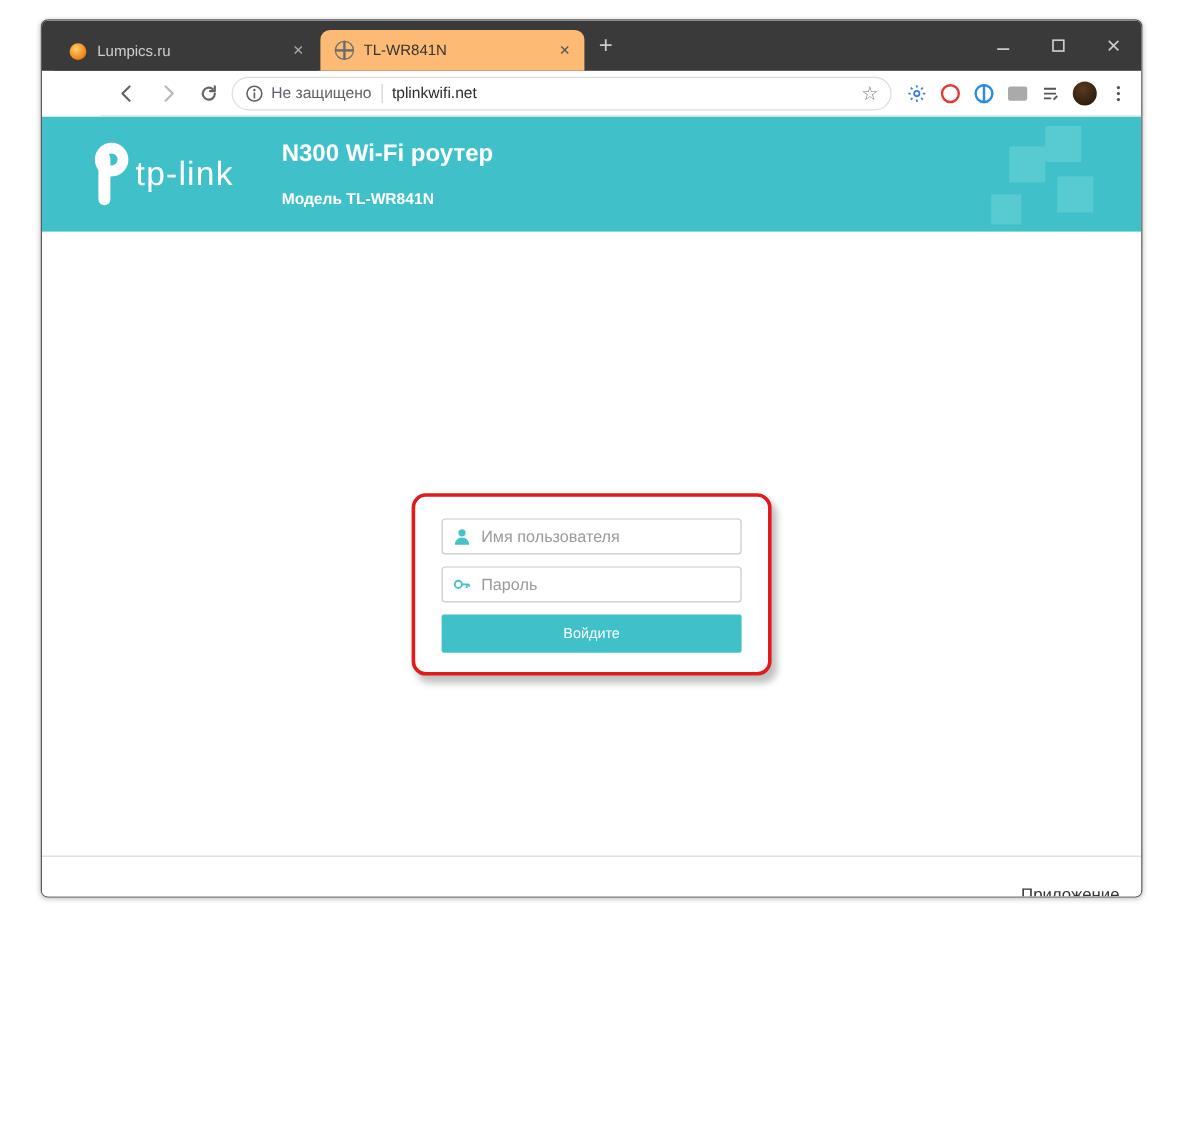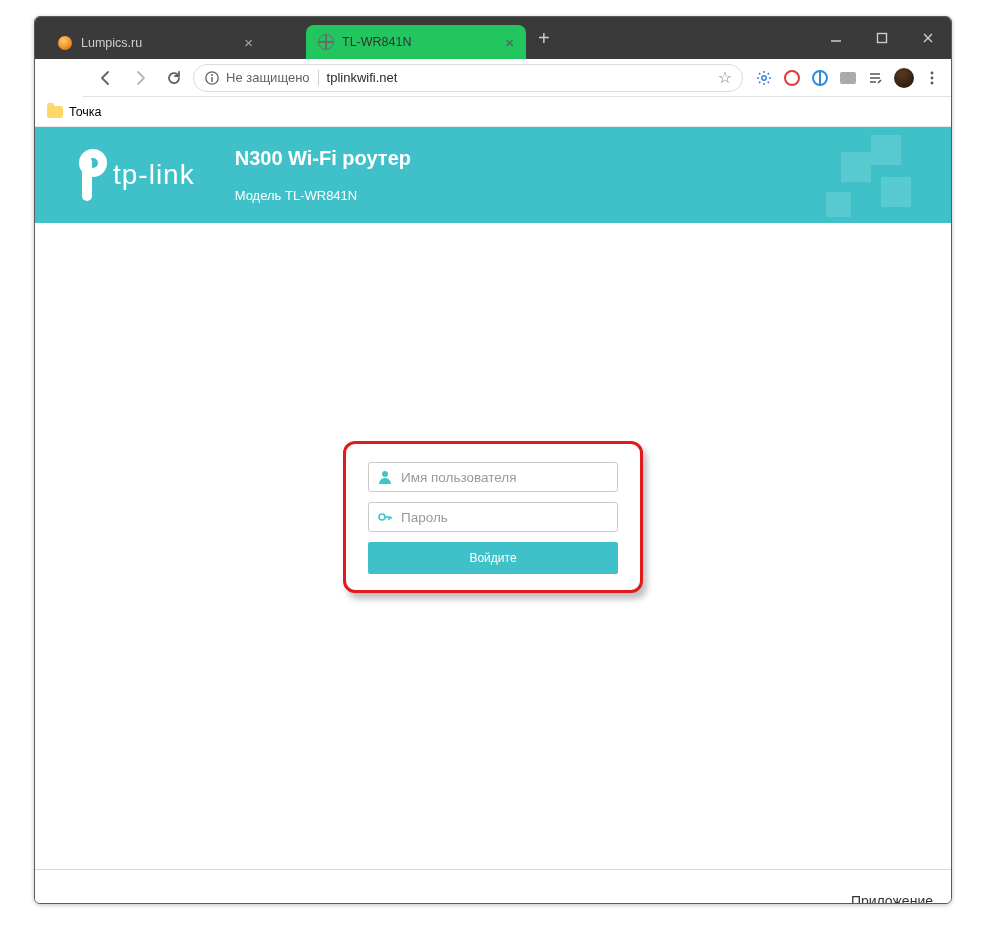--- a/index.html
+++ b/index.html
@@ -8,21 +8,21 @@
     font-family: "Segoe UI", Arial, sans-serif;
     background: #fff;
     width: 986px;
     height: 935px;
     overflow: hidden;
     position: relative;
   }
   
   .window {
     position: absolute; left: 34px; top: 16px;
-    width: 918px; height: 888px;
+    width: 918px; height: 732px;
     background: #fff;
     border-radius: 6px;
     border: 1px solid #5b5b5b;
     overflow: hidden;
     box-shadow: 0 1px 4px rgba(0,0,0,.25);
     display: flex; flex-direction: column;
   }
   .tabbar {
     height: 42px; background: #3a3a3a;
     display: flex; align-items: flex-end;
@@ -31,21 +31,21 @@
   }
   .tab {
     height: 34px; display: flex; align-items: center;
     gap: 8px; padding: 0 10px 0 12px;
     border-top-left-radius: 8px; border-top-right-radius: 8px;
     font-size: 12.5px; color: #cfcfcf; position: relative;
     margin-right: 2px;
   }
   .tab.inactive { background: #3a3a3a; border-top: 1px solid transparent; width: 220px;}
   .tab.active {
-    background: #22c55e; color: #333; width: 220px; margin-left: 39px;
+    background: #fdba74; color: #333; width: 220px;
   }
   .tab .favicon { width: 16px; height: 16px; display:inline-flex; align-items:center; justify-content:center; }
   .tab .title { flex: 1; white-space: nowrap; overflow: hidden; text-overflow: ellipsis;}
   .tab .close { font-size: 15px; color:#888; cursor: pointer; line-height:1; padding:0 2px;}
   .tab.active .close { color:#555;}
   .tab.inactive .close { color:#aaa;}
   .newtab { color:#ccc; font-size: 20px; padding: 6px 10px; cursor: pointer; align-self:center;}
   .winctrls { position:absolute; right:0; top:0; height:42px; display:flex; }
   .winbtn { width:46px; display:flex; align-items:center; justify-content:center; color:#ccc; font-size:14px; cursor:pointer;}
   .orange-dot{ width:14px;height:14px;border-radius:50%;background:radial-gradient(circle at 40% 35%, #ffcf66 0%, #f08a24 60%, #c86a10 100%); }
@@ -104,21 +104,21 @@
       linear-gradient(#58cbd1,#58cbd1) 95px 65px/25px 25px no-repeat;
   }
   .logo { display:flex; align-items:center; gap:6px; }
   .logo-mark{
     width:42px;height:52px;position:relative;
   }
   .logo-mark .stem{ position:absolute; left:17px; top:8px; width:10px; height:44px; background:#fff; border-radius:5px;}
   .logo-mark .ring{ position:absolute; left:14px; top:0; width:28px; height:28px; border:9px solid #fff; border-radius:50%; box-sizing:border-box;}
   .logo-text{ font-size:28px; font-weight:400; letter-spacing:1px;}
   .model-info .title { font-size:20px; font-weight:600; }
-  .model-info .sub { font-size:13px; font-weight:400; margin-top:18px;}
+  .model-info .sub { font-size:13px; font-weight:700; margin-top:18px;}
 
   .login-wrap{
     position:absolute; left:50%; top:390px; transform:translate(-50%,-50%);
     width:300px;
     border:3px solid #e11b1b; border-radius:12px;
     padding: 18px 22px 16px;
     box-shadow: 4px 6px 6px rgba(0,0,0,.25);
     background:#fff;
   }
   .field {
@@ -259,26 +259,20 @@
       <div class="ext">
         <svg class="svg16" viewBox="0 0 16 16">
             <circle cx="8" cy="3" r="1.4" fill="#555"></circle>
             <circle cx="8" cy="8" r="1.4" fill="#555"></circle>
             <circle cx="8" cy="13" r="1.4" fill="#555"></circle>
           </svg>
       </div>
     </div>
   </div>
 
-  <div class="bookmarks">
-    <div style="display:flex;align-items:center;gap:6px;">
-      <span class="bm-folder"></span>
-      <span>Точка</span>
-    </div>
-  </div>
 
   <div class="page">
 
     <div class="banner">
       <div class="logo">
         <div class="logo-mark">
           <div class="ring"></div>
             <div class="stem"></div>
         </div>
         <div class="logo-text">tp-link</div>

